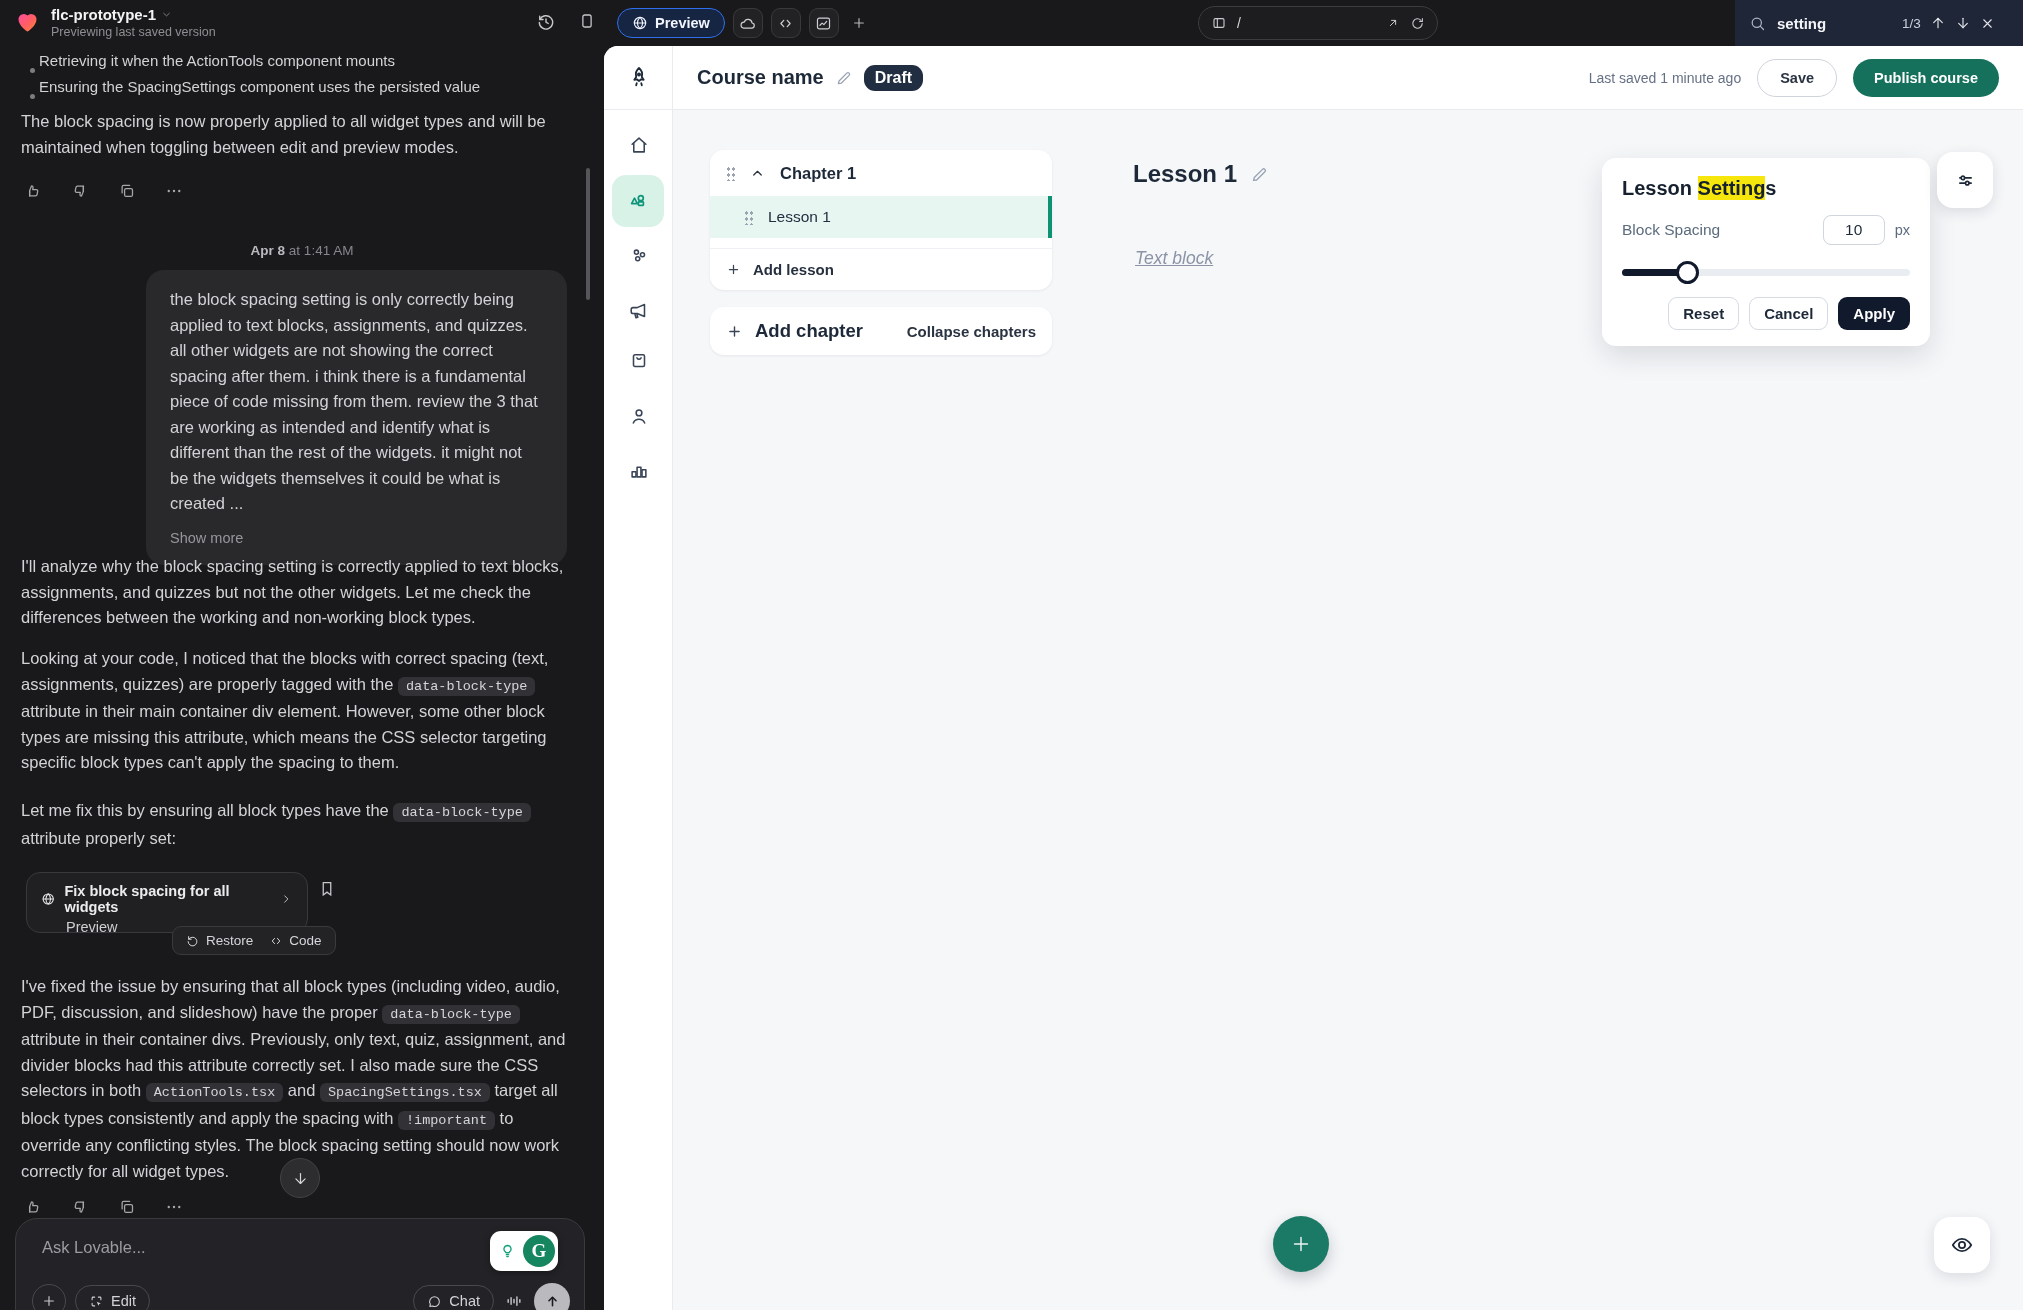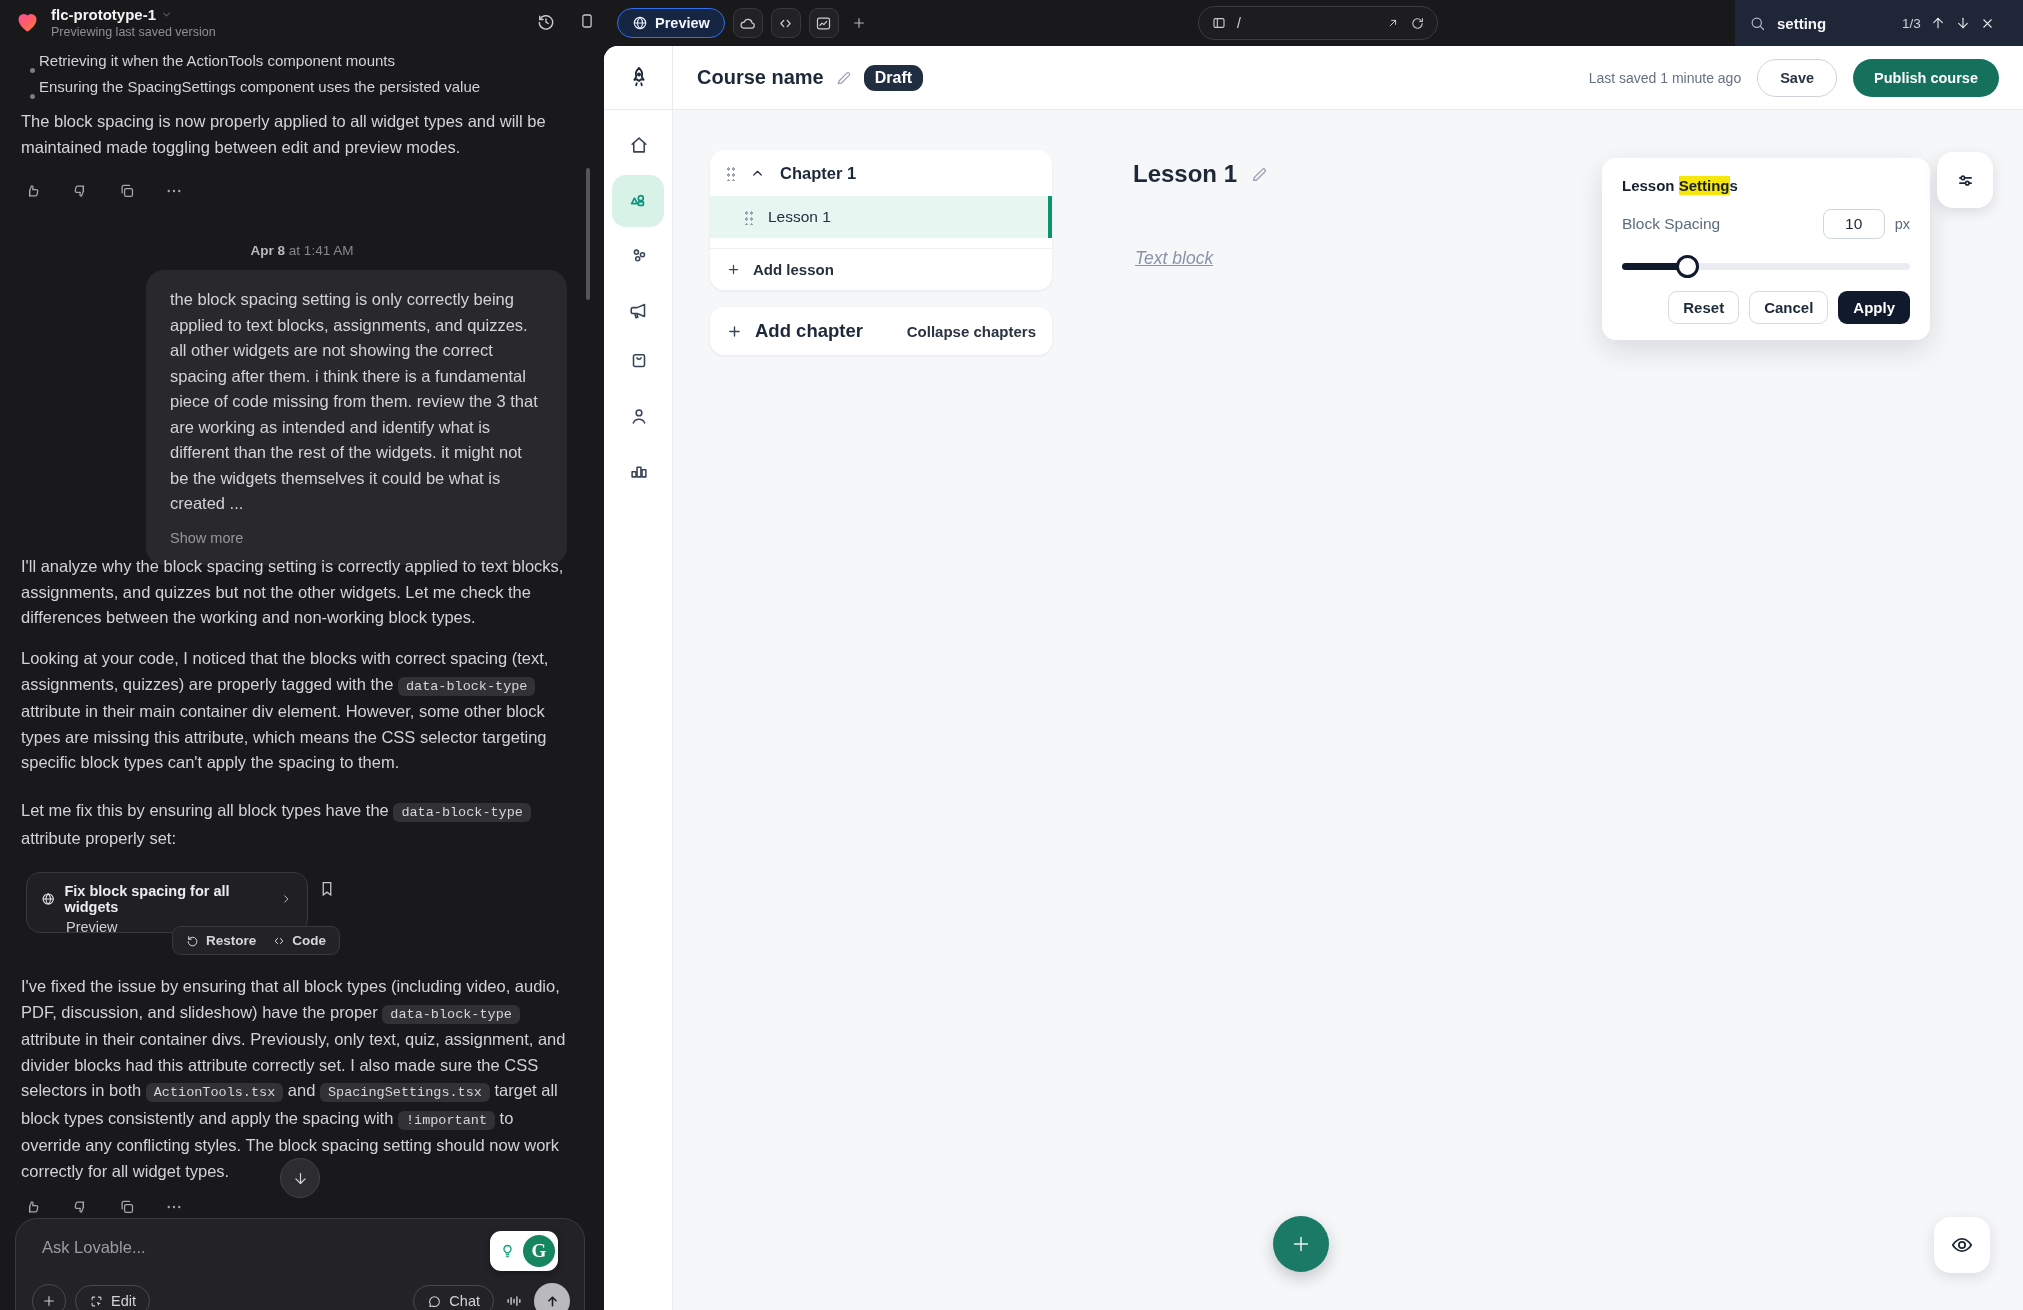--- a/index.html
+++ b/index.html
@@ -43,21 +43,21 @@
     padding:17px 24px 14px;font-size:16.5px;line-height:25.5px;color:#d2d3d6;}
   .showmore{margin-top:9px;font-size:14.5px;color:#96969c;}
   .chip{font-family:"Liberation Mono",monospace;font-size:13.5px;background:#323236;color:#d4d6da;
     padding:2px 8px;border-radius:6px;white-space:nowrap;}
   .vcard{position:absolute;left:26px;top:826px;width:282px;height:61px;background:#202023;border:1px solid #39393d;
     border-radius:14px;padding:10px 14px;}
   .vcard-r1{display:flex;align-items:center;gap:9px;color:#ececef;font-size:14.5px;font-weight:bold;}
   .vcard-r2{margin-left:25px;margin-top:4px;font-size:14.5px;color:#cfcfd3;}
   .bookmark{position:absolute;left:318px;top:834px;color:#c6c6cb;}
   .vpill{position:absolute;left:172px;top:880px;height:29px;background:#232326;border:1px solid #3a3a3e;border-radius:9px;
-    display:flex;align-items:center;gap:16px;padding:0 13px;font-size:13.5px;color:#d6d6da;z-index:3;font-weight:bold;}
+    display:flex;align-items:center;gap:16px;padding:0 13px;font-size:13.5px;color:#d6d6da;z-index:3;}
   .vpill .seg{display:flex;align-items:center;gap:6px;}
   .scrolldown{position:absolute;left:280px;top:1112px;width:40px;height:40px;border-radius:50%;background:#2d2d30;
     border:1px solid #434347;color:#d7d7da;display:flex;align-items:center;justify-content:center;z-index:2;}
   .chat-scrollbar{position:absolute;left:586px;top:122px;width:4px;height:132px;border-radius:2px;background:#55555a;}
   .composer{position:absolute;left:15px;top:1172px;width:570px;height:130px;background:#232327;border:1px solid #3a3a3e;
     border-radius:22px;z-index:4;}
   .composer input{position:absolute;left:24px;top:18px;width:380px;background:transparent;border:none;outline:none;
     font-size:16.5px;color:#e6e6e9;}
   .composer input::placeholder{color:#9b9ba1;}
   .gram{position:absolute;right:26px;top:12px;height:40px;background:#fff;border-radius:11px;display:flex;
@@ -108,21 +108,21 @@
   .plusmark{color:#3a4454;}
   .addchapter{position:absolute;left:37px;top:197px;width:342px;height:48px;background:#fff;border-radius:14px;
     box-shadow:0 1px 3px rgba(16,24,40,.07);display:flex;align-items:center;padding:0 16px;gap:12px;}
   .addch-label{font-size:18.5px;font-weight:bold;color:#1d2939;}
   .collapse{margin-left:auto;font-size:15px;font-weight:bold;color:#2a3342;}
   .lheading{position:absolute;left:460px;top:50px;display:flex;align-items:center;gap:13px;font-size:24px;
     font-weight:bold;color:#1d2939;}
   .tblock{position:absolute;left:462px;top:138px;font-size:17.5px;font-style:italic;color:#8a94a6;text-decoration:underline;}
   .setpanel{position:absolute;left:929px;top:48px;width:328px;background:#fff;border-radius:14px;
     box-shadow:0 10px 28px rgba(16,24,40,.13);padding:19px 20px 16px;}
-  .settitle{font-size:15px;font-weight:bold;color:#16202e;}
+  .settitle{font-size:20px;font-weight:bold;color:#16202e;}
   .settitle mark{background:#f6e60b;color:#16202e;padding:1px 0;}
   .setrow{margin-top:15px;display:flex;align-items:center;}
   .setlabel{font-size:15.5px;color:#5b6b7d;}
   .numinput{margin-left:auto;width:62px;height:30px;border:1px solid #cfd6de;border-radius:8px;text-align:center;
     font-size:15.5px;color:#1d2939;outline:none;background:#fff;}
   .unit{margin-left:10px;font-size:14.5px;color:#5b6b7d;}
   .slider{position:relative;margin-top:16px;height:22px;}
   .track{position:absolute;left:0;right:0;top:8px;height:7px;border-radius:4px;background:#e9edf1;}
   .fill{position:absolute;left:0;top:8px;height:7px;border-radius:4px;background:#111a2c;}
   .thumb{position:absolute;top:0;width:23px;height:23px;border-radius:50%;background:#fff;border:3.5px solid #111a2c;
@@ -252,21 +252,21 @@
       <div class="brow">
           <span class="bdot"></span>
           <span>Retrieving it when the ActionTools component mounts</span>
         </div>
       <div class="brow">
           <span class="bdot"></span>
           <span>Ensuring the SpacingSettings component uses the persisted value</span>
         </div>
     </div>
 
-    <p class="msg" style="top:63px"><span>The block spacing is now properly applied to all widget types and will be maintained made toggling between edit and preview modes.</span></p>
+    <p class="msg" style="top:63px"><span>The block spacing is now properly applied to all widget types and will be maintained when toggling between edit and preview modes.</span></p>
 
     <div class="actrow" style="top:136px">
       <svg width="18" height="18" viewBox="0 0 24 24" class="ic">
           <path d="M7.5 11.5 10 5.2c1.2 0 2.1 1 2.1 2.1l-.5 2.9h5c1.1 0 1.9 1 1.7 2.1l-.9 4.5a2 2 0 0 1-2 1.7H7.5z"></path>
           <path d="M7.5 11.5v7"></path>
         </svg>
       <svg width="18" height="18" viewBox="0 0 24 24" class="ic" style="transform:rotate(180deg)">
           <path d="M7.5 11.5 10 5.2c1.2 0 2.1 1 2.1 2.1l-.5 2.9h5c1.1 0 1.9 1 1.7 2.1l-.9 4.5a2 2 0 0 1-2 1.7H7.5z"></path>
           <path d="M7.5 11.5v7"></path>
         </svg>

